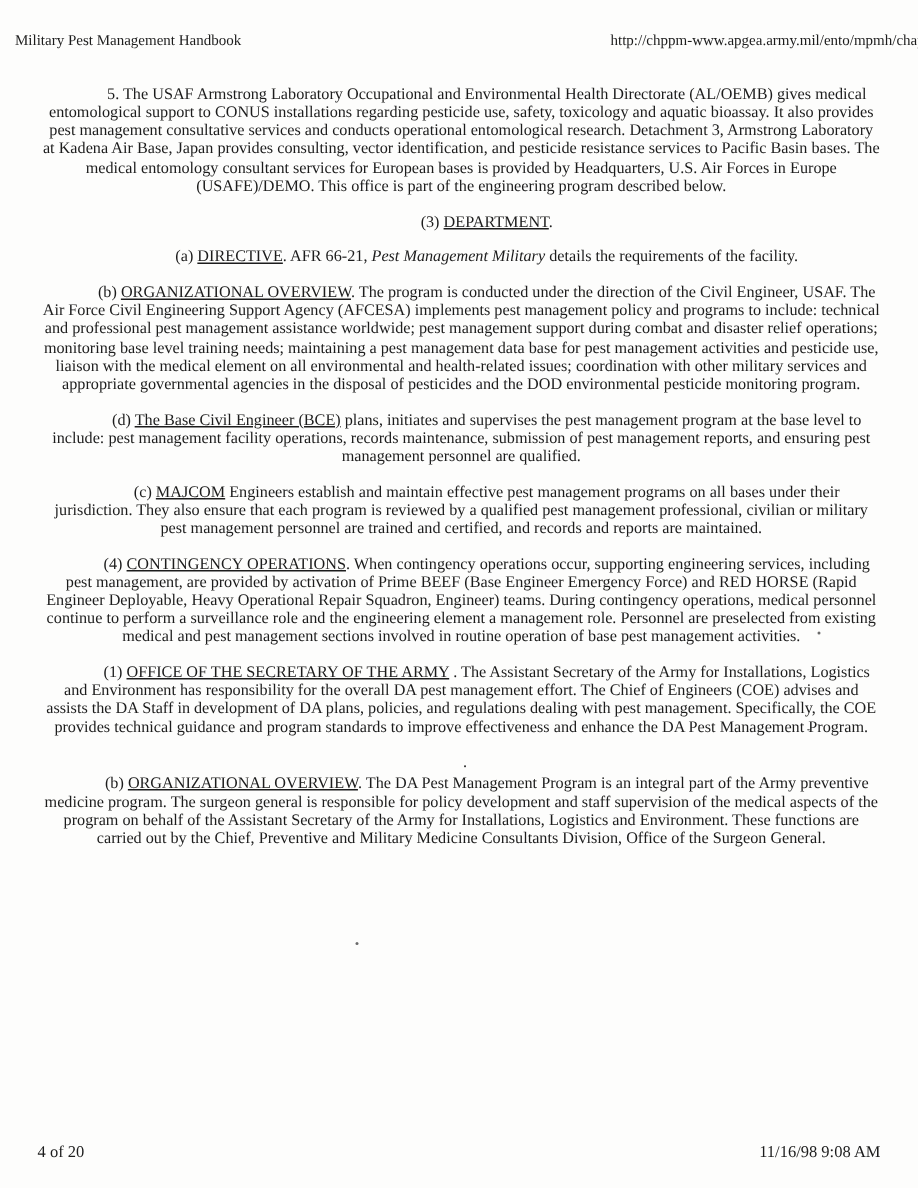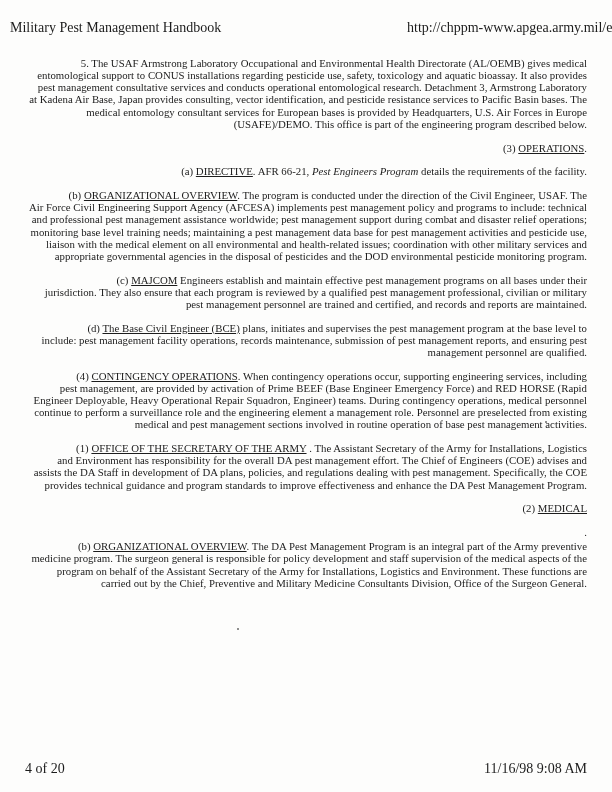--- a/index.html
+++ b/index.html
@@ -17,21 +17,21 @@
     color: #1c1c1c;
     box-sizing: border-box;
   }
   
   .print-header {
     position: absolute;
     top: 22px;
     left: 0;
     width: 100%;
     height: 14px;
-    font-size: 14px;
+    font-size: 10px;
     line-height: 11px;
     white-space: nowrap;
   }
   .print-header .hleft {
     position: absolute;
     left: 10px;
     top: 0;
   }
   .print-header .hright {
     position: absolute;
@@ -39,21 +39,21 @@
     top: 0;
     padding-left: 16px;
   }
   
   .print-footer {
     position: absolute;
     top: 763px;
     left: 0;
     width: 100%;
     height: 14px;
-    font-size: 14px;
+    font-size: 11px;
     line-height: 11px;
   }
   .print-footer .fleft {
     position: absolute;
     left: 25px;
     top: 0;
   }
   .print-footer .fright {
     position: absolute;
     right: 25px;
@@ -61,21 +61,21 @@
     text-align: right;
   }
   
   .doc-body {
     position: absolute;
     top: 57px;
     left: 28px;
     width: 559px;
     font-size: 10.8px;
     line-height: 12.15px;
-    text-align: right;
+    text-align: center;
   }
   .doc-body p {
     margin: 0 0 11.6px 0;
     text-indent: 34px;
   }
   .doc-body p.stray {
     text-indent: 5px;
     margin-bottom: 2px;
   }
   .u { text-decoration: underline; }
@@ -98,28 +98,27 @@
 <div class="page">
 
   <div class="print-header">
     <span class="hleft">Military Pest Management Handbook</span>
     <span class="hright">http://chppm-www.apgea.army.mil/ento/mpmh/chap1.ht</span>
   </div>
 
   <div class="doc-body">
 
   <p><span>5. The USAF Armstrong Laboratory Occupational and Environmental Health Directorate (AL/OEMB) gives medical entomological support to CONUS installations regarding pesticide use, safety, toxicology and aquatic bioassay. It also provides pest management consultative services and conducts operational entomological research. Detachment 3, Armstrong Laboratory at Kadena Air Base, Japan provides consulting, vector identification, and pesticide resistance services to Pacific Basin bases. The medical entomology consultant services for European bases is provided by Headquarters, U.S. Air Forces in Europe (USAFE)/DEMO. This office is part of the engineering program described below.</span></p>
-      <p><span>(3) </span><span class="u">OPERATIONS</span><span>.</span></p>
-      <p><span>(a) </span><span class="u">DIRECTIVE</span><span>. AFR 66-21, </span><span class="i">Pest Engineers Program</span><span> details the requirements of the facility.</span></p>
+      <p><span>(3) </span><span class="u">DEPARTMENT</span><span>.</span></p>
+      <p><span>(a) </span><span class="u">DIRECTIVE</span><span>. AFR 66-21, </span><span class="i">Pest Management Military</span><span> details the requirements of the facility.</span></p>
       <p><span>(b) </span><span class="u">ORGANIZATIONAL OVERVIEW</span><span>. The program is conducted under the direction of the Civil Engineer, USAF. The Air Force Civil Engineering Support Agency (AFCESA) implements pest management policy and programs to include: technical and professional pest management assistance worldwide; pest management support during combat and disaster relief operations; monitoring base level training needs; maintaining a pest management data base for pest management activities and pesticide use, liaison with the medical element on all environmental and health-related issues; coordination with other military services and appropriate governmental agencies in the disposal of pesticides and the DOD environmental pesticide monitoring program.</span></p>
+      <p><span>(d) </span><span class="u">The Base Civil Engineer (BCE)</span><span> plans, initiates and supervises the pest management program at the base level to include: pest management facility operations, records maintenance, submission of pest management reports, and ensuring pest management personnel are qualified.</span></p>
       <p><span>(c) </span><span class="u">MAJCOM</span><span> Engineers establish and maintain effective pest management programs on all bases under their jurisdiction. They also ensure that each program is reviewed by a qualified pest management professional, civilian or military pest management personnel are trained and certified, and records and reports are maintained.</span></p>
-      <p><span>(d) </span><span class="u">The Base Civil Engineer (BCE)</span><span> plans, initiates and supervises the pest management program at the base level to include: pest management facility operations, records maintenance, submission of pest management reports, and ensuring pest management personnel are qualified.</span></p>
       <p><span>(4) </span><span class="u">CONTINGENCY OPERATIONS</span><span>. When contingency operations occur, supporting engineering services, including pest management, are provided by activation of Prime BEEF (Base Engineer Emergency Force) and RED HORSE (Rapid Engineer Deployable, Heavy Operational Repair Squadron, Engineer) teams. During contingency operations, medical personnel continue to perform a surveillance role and the engineering element a management role. Personnel are preselected from existing medical and pest management sections involved in routine operation of base pest management activities.</span></p>
       <p><span>(1) </span><span class="u">OFFICE OF THE SECRETARY OF THE ARMY</span><span> . The Assistant Secretary of the Army for Installations, Logistics and Environment has responsibility for the overall DA pest management effort. The Chief of Engineers (COE) advises and assists the DA Staff in development of DA plans, policies, and regulations dealing with pest management. Specifically, the COE provides technical guidance and program standards to improve effectiveness and enhance the DA Pest Management Program.</span></p>
-      <p><span>(2) </span><span class="u">MEDICAL</span></p>
       <p class="stray"><span>.</span></p>
       <p><span>(b) </span><span class="u">ORGANIZATIONAL OVERVIEW</span><span>. The DA Pest Management Program is an integral part of the Army preventive medicine program. The surgeon general is responsible for policy development and staff supervision of the medical aspects of the program on behalf of the Assistant Secretary of the Army for Installations, Logistics and Environment. These functions are carried out by the Chief, Preventive and Military Medicine Consultants Division, Office of the Surgeon General.</span></p>
     </div>
 
   <div class="speck s1"></div>
   <div class="speck s2"></div>
   <div class="speck s3"></div>
 
   <div class="print-footer">
     <span class="fleft">4 of 20</span>

